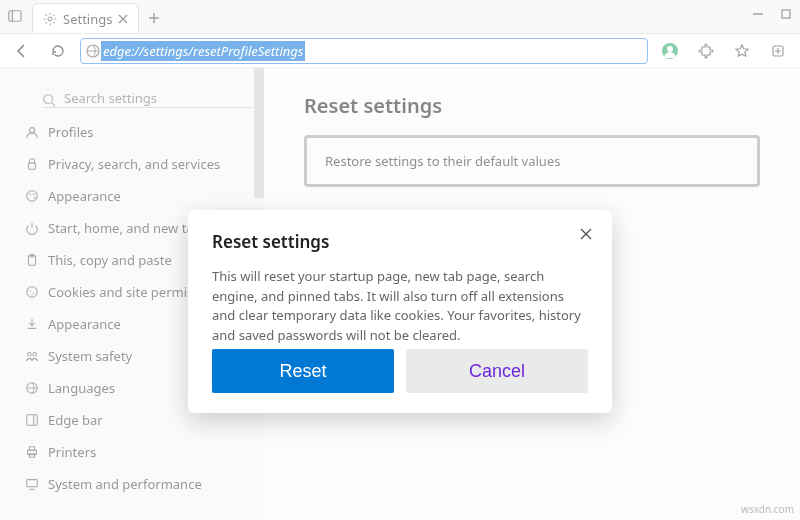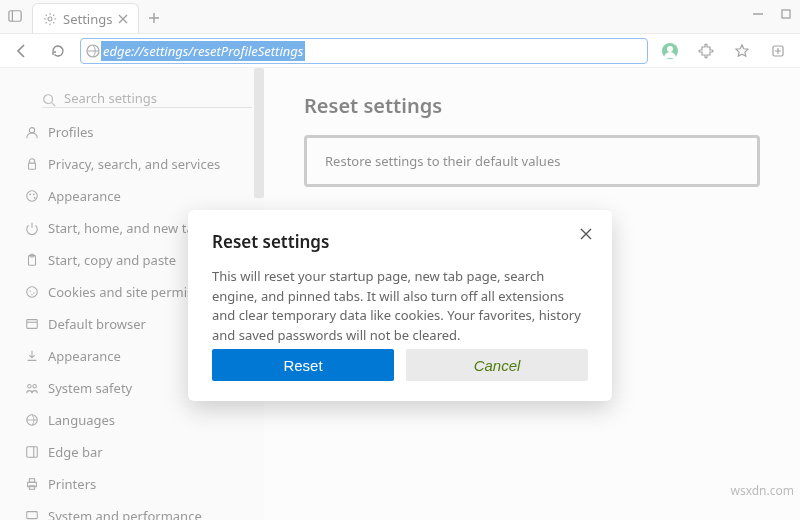--- a/index.html
+++ b/index.html
@@ -22,25 +22,25 @@
 .navitem .icon { width: 16px; height: 16px; position: absolute; left: 24px; display: flex; align-items: center; justify-content: center; }
 .sb-scroll { position: absolute; right: 0; top: 0; width: 10px; height: 130px; background: #cfcfcf; border-radius: 2px; }
 .main { flex: 1; padding: 24px 40px; background: #fafafa; }
 .mainhead { font-size: 20px; font-weight: 600; color: #222; margin-bottom: 16px; }
 .card { border: 3px solid #a3a3a3; border-radius: 4px; padding: 14px 18px; background: #fafafa; font-size: 13px; color: #333; }
 .overlay { position: absolute; inset: 0; background: rgba(255,255,255,0.45); display: flex; align-items: flex-start; justify-content: center; padding-top: 210px; pointer-events: none; }
 .dialog { width: 424px; background: #fff; border-radius: 6px; box-shadow: 0 8px 24px rgba(0,0,0,0.18); padding: 20px 24px; pointer-events: auto; position: relative; }
 .dlgtitle { font-size: 17px; font-weight: 600; color: #222; margin-bottom: 14px; }
 .dlgtext { font-size: 13px; color: #666; line-height: 1.5; margin-bottom: 4px; }
 .dlgbtns { display: flex; gap: 12px; }
-.btn { flex: 1; height: 32px; border: none; border-radius: 2px; font-size: 15px; cursor: pointer; }
+.btn { flex: 1; height: 44px; border: none; border-radius: 2px; font-size: 18px; cursor: pointer; }
 .btn.primary { background: #0078d4; color: #fff; }
-.btn.secondary { background: #eaeaea; color: #4d7c0f; font-style: italic; }
+.btn.secondary { background: #eaeaea; color: #6d28d9; }
 .dlgclose { position: absolute; top: 14px; right: 16px; width: 20px; height: 20px; display: flex; align-items: center; justify-content: center; color: #555; }
-.watermark { position: absolute; right: 6px; bottom: 21px; font-size: 12px; color: #bbb; margin-top: 31px; }
+.watermark { position: absolute; right: 6px; bottom: 4px; font-size: 10px; color: #bbb; margin-top: 31px; }
 svg { display: block; }
 </style>
 </head>
 <body>
 
 <div class="titlebar">
   <div class="tabwell-left">
     <svg width="14" height="14" viewBox="0 0 16 16">
         <rect x="1" y="2" width="14" height="12" rx="2" fill="none" stroke="#555" stroke-width="1.4"></rect>
         <line x1="5" y1="2" x2="5" y2="14" stroke="#555" stroke-width="1.4"></line>
@@ -167,41 +167,32 @@
           </span>
           <span>Start, home, and new tabs</span>
         </div>
       <div class="navitem">
           <span class="icon">
             <svg width="14" height="14" viewBox="0 0 16 16">
               <rect x="4" y="3" width="8" height="11" rx="1" fill="none" stroke="#666" stroke-width="1.2"></rect>
               <rect x="6" y="1.5" width="4" height="3" rx="1" fill="none" stroke="#666" stroke-width="1.2"></rect>
             </svg>
           </span>
-          <span>Start, copy and paste</span>
+          <span>This, copy and paste</span>
         </div>
       <div class="navitem">
           <span class="icon">
             <svg width="14" height="14" viewBox="0 0 16 16">
               <circle cx="8" cy="8" r="6" fill="none" stroke="#666" stroke-width="1.2"></circle>
               <circle cx="6" cy="7" r="0.8" fill="#666"></circle>
               <circle cx="10" cy="9" r="0.8" fill="#666"></circle>
               <circle cx="8" cy="11" r="0.8" fill="#666"></circle>
             </svg>
           </span>
           <span>Cookies and site permissions</span>
-        </div>
-      <div class="navitem">
-          <span class="icon">
-            <svg width="14" height="14" viewBox="0 0 16 16">
-              <rect x="2" y="3" width="12" height="10" rx="1" fill="none" stroke="#666" stroke-width="1.2"></rect>
-              <line x1="2" y1="6" x2="14" y2="6" stroke="#666" stroke-width="1.2"></line>
-            </svg>
-          </span>
-          <span>Default browser</span>
         </div>
       <div class="navitem">
           <span class="icon">
             <svg width="14" height="14" viewBox="0 0 16 16">
               <path d="M8 2v8M5 7l3 3 3-3M3 13h10" fill="none" stroke="#666" stroke-width="1.2"></path>
             </svg>
           </span>
           <span>Appearance</span>
         </div>
       <div class="navitem">

